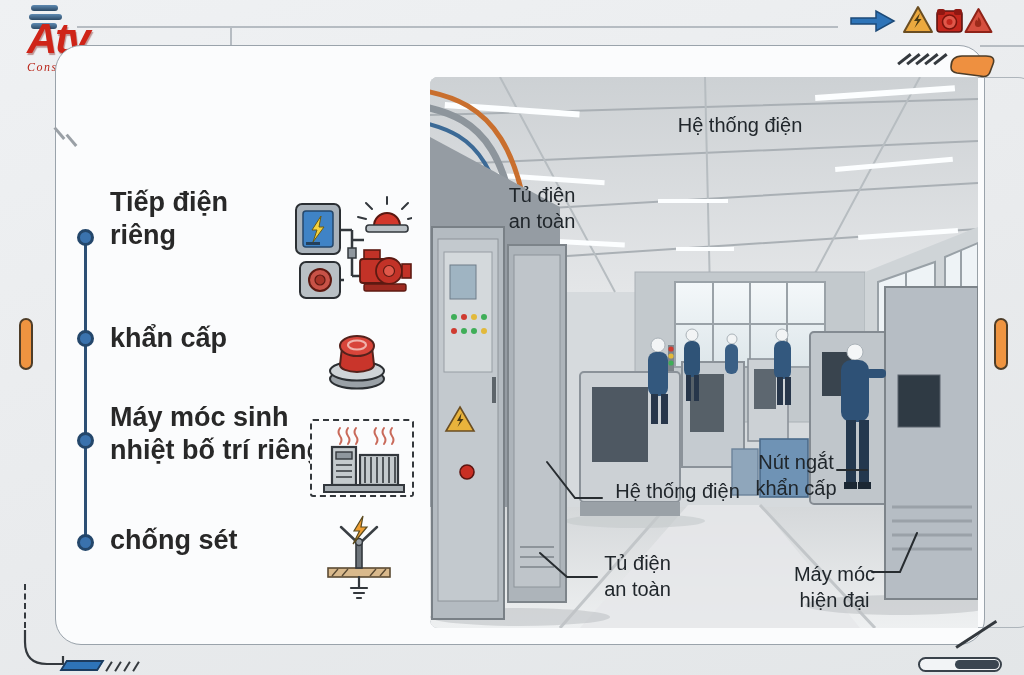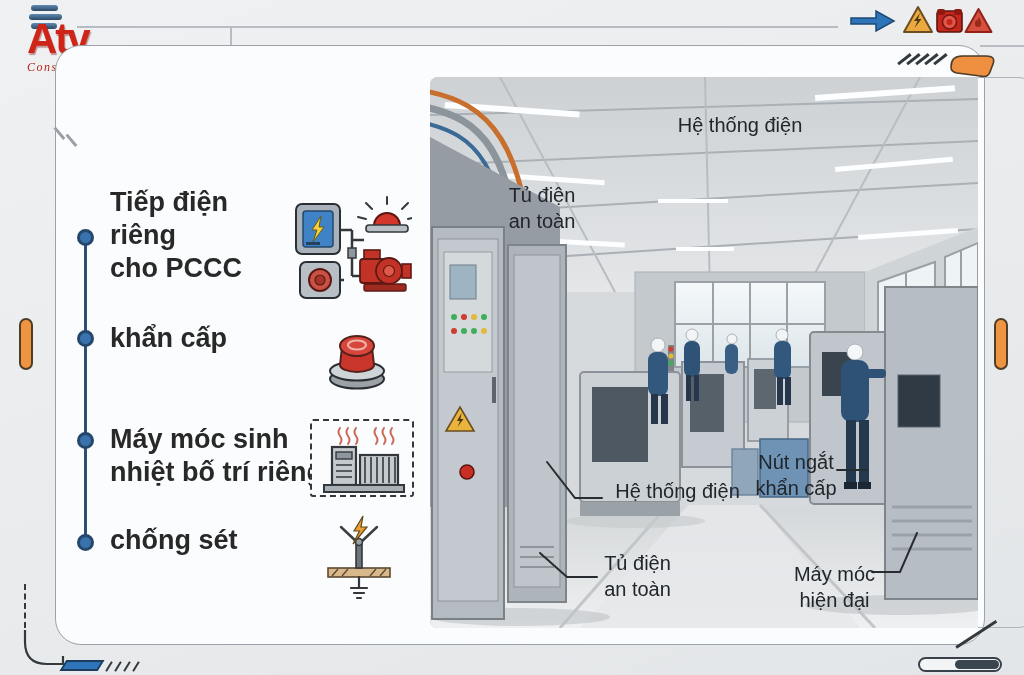--- a/index.html
+++ b/index.html
@@ -2,21 +2,21 @@
 <html><head>
 <meta charset="utf-8">
 <style>
   html,body{margin:0;padding:0;}
   body{width:1024px;height:675px;font-family:"Liberation Sans",sans-serif;background:#e7e9eb;}
   .stage{position:relative;width:1024px;height:675px;overflow:hidden;
          background:linear-gradient(160deg,#eff1f3 0%,#e9ebed 55%,#e3e6e8 100%);}
   .abs{position:absolute;}
   
   .menu-bar{position:absolute;height:6px;border-radius:3px;background:linear-gradient(180deg,#5e8ab2,#2c4a66);}
-  .brand-name{font-size:42px;font-weight:900;color:#cf2418;
+  .brand-name{font-size:42px;font-weight:900;font-style:italic;color:#cf2418;
               letter-spacing:-2px;text-shadow:1px 2px 1px rgba(120,10,5,.4);line-height:1;}
   .brand-tag{font-family:"Liberation Serif",serif;font-style:italic;font-size:12px;color:#b9261a;letter-spacing:1.5px;}
   .hairline{position:absolute;background:#b6bcc2;}
   
   .card{left:55px;top:45px;width:930px;height:600px;background:#fbfcfd;
         border:1.5px solid #9aa3ab;border-radius:26px;box-sizing:border-box;}
   
   .item-text{font-size:27px;font-weight:700;color:#282828;line-height:1.22;}
   .bullet{position:absolute;width:17px;height:17px;border-radius:50%;background:#3a72ad;
           border:3px solid #24476b;box-sizing:border-box;}
@@ -87,21 +87,20 @@
 
   <div class="bullet-line" style="left:84px;top:237px;height:305px;"></div>
   <div class="bullet" style="left:77px;top:229px;"></div>
   <div class="bullet" style="left:77px;top:330px;"></div>
   <div class="bullet" style="left:77px;top:432px;"></div>
   <div class="bullet" style="left:77px;top:534px;"></div>
 
   <div class="abs item-text" style="left:110px;top:186px;">
     <div>Tiếp điện</div>
     <div>riêng</div>
-    <div>cho PCCC</div>
   </div>
   <div class="abs" style="left:294px;top:192px;width:118px;height:108px;">
     <svg width="118" height="108" viewBox="0 0 118 108">
       <path d="M44,38 h14 M58,38 v46 M58,48 h12 M58,84 h8 M44,88 h6" stroke="#33383d" stroke-width="2.5" fill="none"></path>
       <rect x="54" y="56" width="8" height="10" fill="#8f979e" stroke="#33383d" stroke-width="1.5"></rect>
       <rect x="2" y="12" width="44" height="50" rx="6" fill="#a9b2ba" stroke="#2b2f33" stroke-width="2"></rect>
       <rect x="9" y="19" width="30" height="36" rx="3" fill="#3f83c6" stroke="#24476b" stroke-width="1.5"></rect>
       <polygon points="27,24 18,38 23,38 19,50 30,35 25,35" fill="#f5d23e" stroke="#6b5a14" stroke-width="1"></polygon>
       <rect x="12" y="50" width="14" height="3" fill="#23405c"></rect>
       <rect x="6" y="70" width="40" height="36" rx="6" fill="#b9c0c5" stroke="#2b2f33" stroke-width="2"></rect>
@@ -125,21 +124,21 @@
   <div class="abs" style="left:322px;top:320px;width:70px;height:72px;">
     <svg width="70" height="72" viewBox="0 0 70 72">
       <ellipse cx="35" cy="59" rx="27" ry="9.5" fill="#9aa1a7" stroke="#2b2f33" stroke-width="2"></ellipse>
       <ellipse cx="35" cy="51" rx="27" ry="9.5" fill="#cfd4d8" stroke="#2b2f33" stroke-width="2"></ellipse>
       <path d="M20,27 l-2,18 a17,7 0 0 0 34,0 l-2,-18 z" fill="#c9352b" stroke="#54221c" stroke-width="2"></path>
       <ellipse cx="35" cy="26" rx="17" ry="10" fill="#d8453a" stroke="#54221c" stroke-width="2"></ellipse>
       <ellipse cx="35" cy="25" rx="9" ry="4.5" fill="none" stroke="#f0b3ab" stroke-width="2.2"></ellipse>
     </svg>
   </div>
 
-  <div class="abs item-text" style="left:110px;top:423px;">
+  <div class="abs item-text" style="left:110px;top:401px;">
     <div>Máy móc sinh</div>
     <div>nhiệt bố trí riêng</div>
   </div>
   <div class="abs dashed-box" style="left:310px;top:419px;width:104px;height:78px;">
     <svg width="98" height="72" viewBox="0 0 98 72">
       <path d="M26,5 q-3,4 0,8 q3,4 0,8 M34,5 q-3,4 0,8 q3,4 0,8 M42,5 q-3,4 0,8 q3,4 0,8" stroke="#c96a5a" stroke-width="2" fill="none" stroke-linecap="round"></path>
       <path d="M62,5 q-3,4 0,8 q3,4 0,8 M70,5 q-3,4 0,8 q3,4 0,8 M78,5 q-3,4 0,8 q3,4 0,8" stroke="#c96a5a" stroke-width="2" fill="none" stroke-linecap="round"></path>
       <rect x="18" y="24" width="24" height="38" fill="#c4cacd" stroke="#33383d" stroke-width="2.2"></rect>
       <rect x="22" y="29" width="16" height="7" fill="#8f979e" stroke="#33383d" stroke-width="1.4"></rect>
       <path d="M22,42 h16 M22,48 h16 M22,54 h16" stroke="#33383d" stroke-width="1.6"></path>

